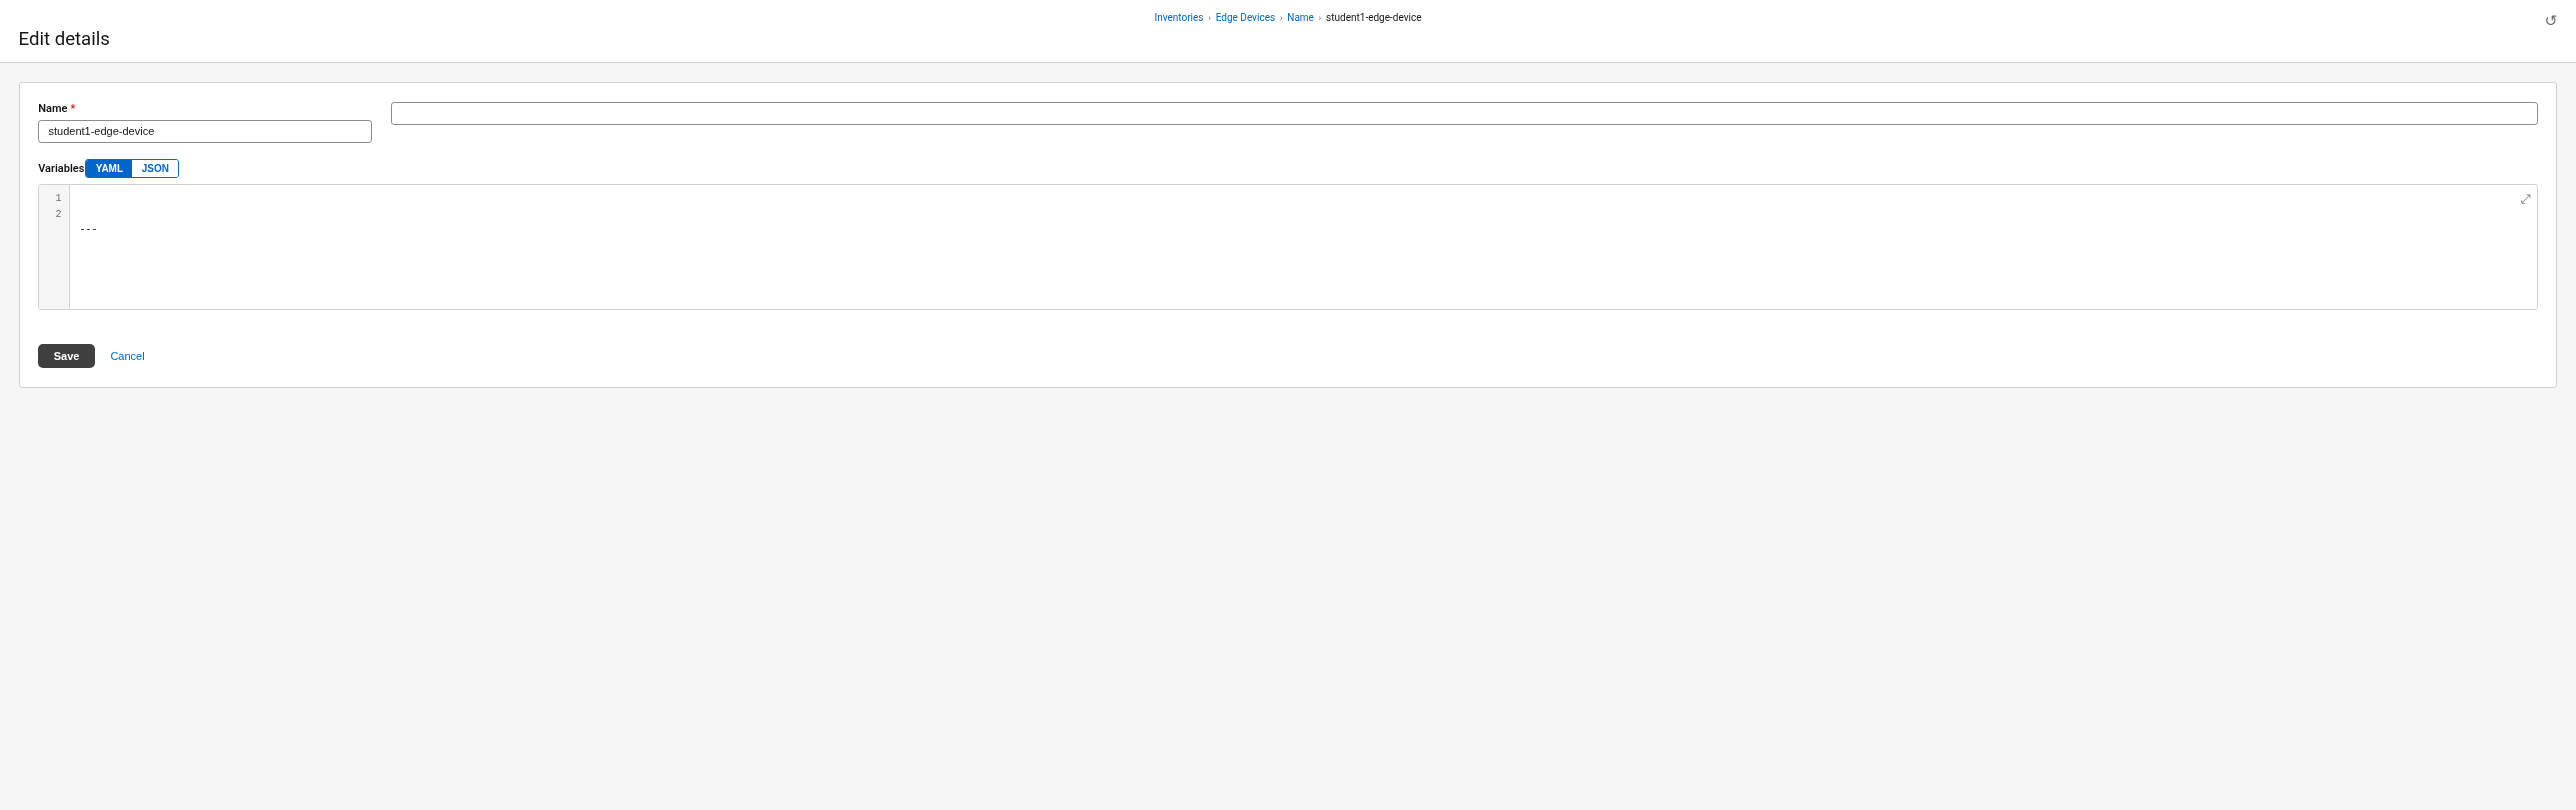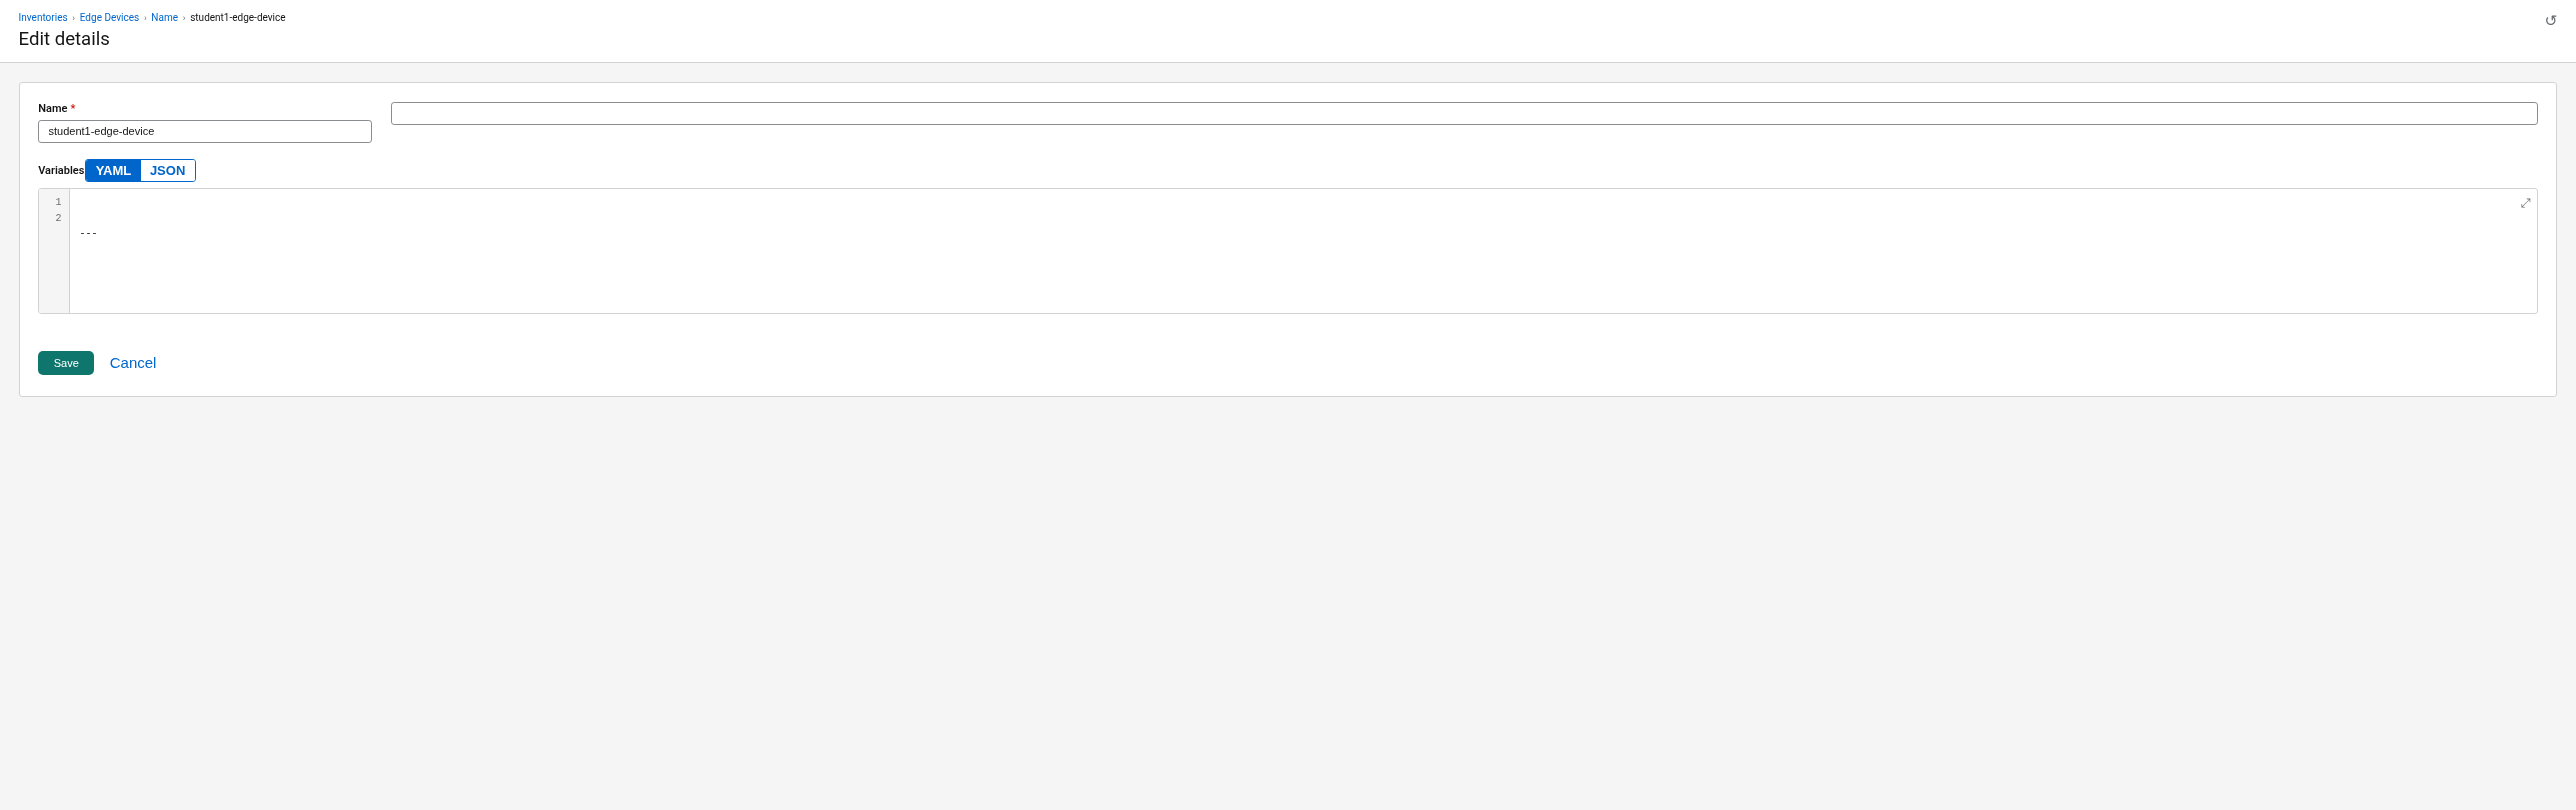--- a/index.html
+++ b/index.html
@@ -27,20 +27,21 @@
       border-bottom: 0.8px solid #d2d2d2;
     }
 
     .breadcrumb {
       display: flex;
       align-items: center;
       gap: 4.7px;
       font-size: 10px;
       margin-bottom: 4.7px;
       flex-wrap: wrap;
+      justify-content: center;
     }
 
     .breadcrumb-link {
       color: #0066cc;
       text-decoration: none;
       cursor: pointer;
     }
 
     .breadcrumb-separator {
       color: #6a6e73;
@@ -143,21 +144,21 @@
 
     .toggle-group {
       display: flex;
       border: 0.8px solid #0066cc;
       border-radius: 3.1px;
       overflow: hidden;
     }
 
     .toggle-btn {
       padding: 3.1px 9.3px;
-      font-size: 13px;
+      font-size: 10px;
       font-weight: 600;
       cursor: pointer;
       border: none;
       background: #fff;
       color: #0066cc;
     }
 
     .toggle-btn.active {
       background: #0066cc;
       color: #fff;
@@ -220,36 +221,36 @@
 
     .form-actions {
       display: flex;
       align-items: center;
       gap: 12.4px;
       padding-top: 18.6px;
       margin-top: 6.2px;
     }
 
     .btn-save {
-      background: #0f766e;
+      background: #404040;
       color: #fff;
       border: none;
       border-radius: 5px;
       padding: 6.2px 15.5px;
       font-size: 11px;
-      font-weight: 400;
+      font-weight: 700;
       cursor: pointer;
     }
 
     .btn-cancel {
       background: transparent;
       color: #0066cc;
       border: none;
       padding: 6.2px 3.1px;
-      font-size: 15px;
+      font-size: 11px;
       cursor: pointer;
       text-align: right;
     }
 
     .relative {
       position: relative;
     }
   </style>
 </head>
 <body>

